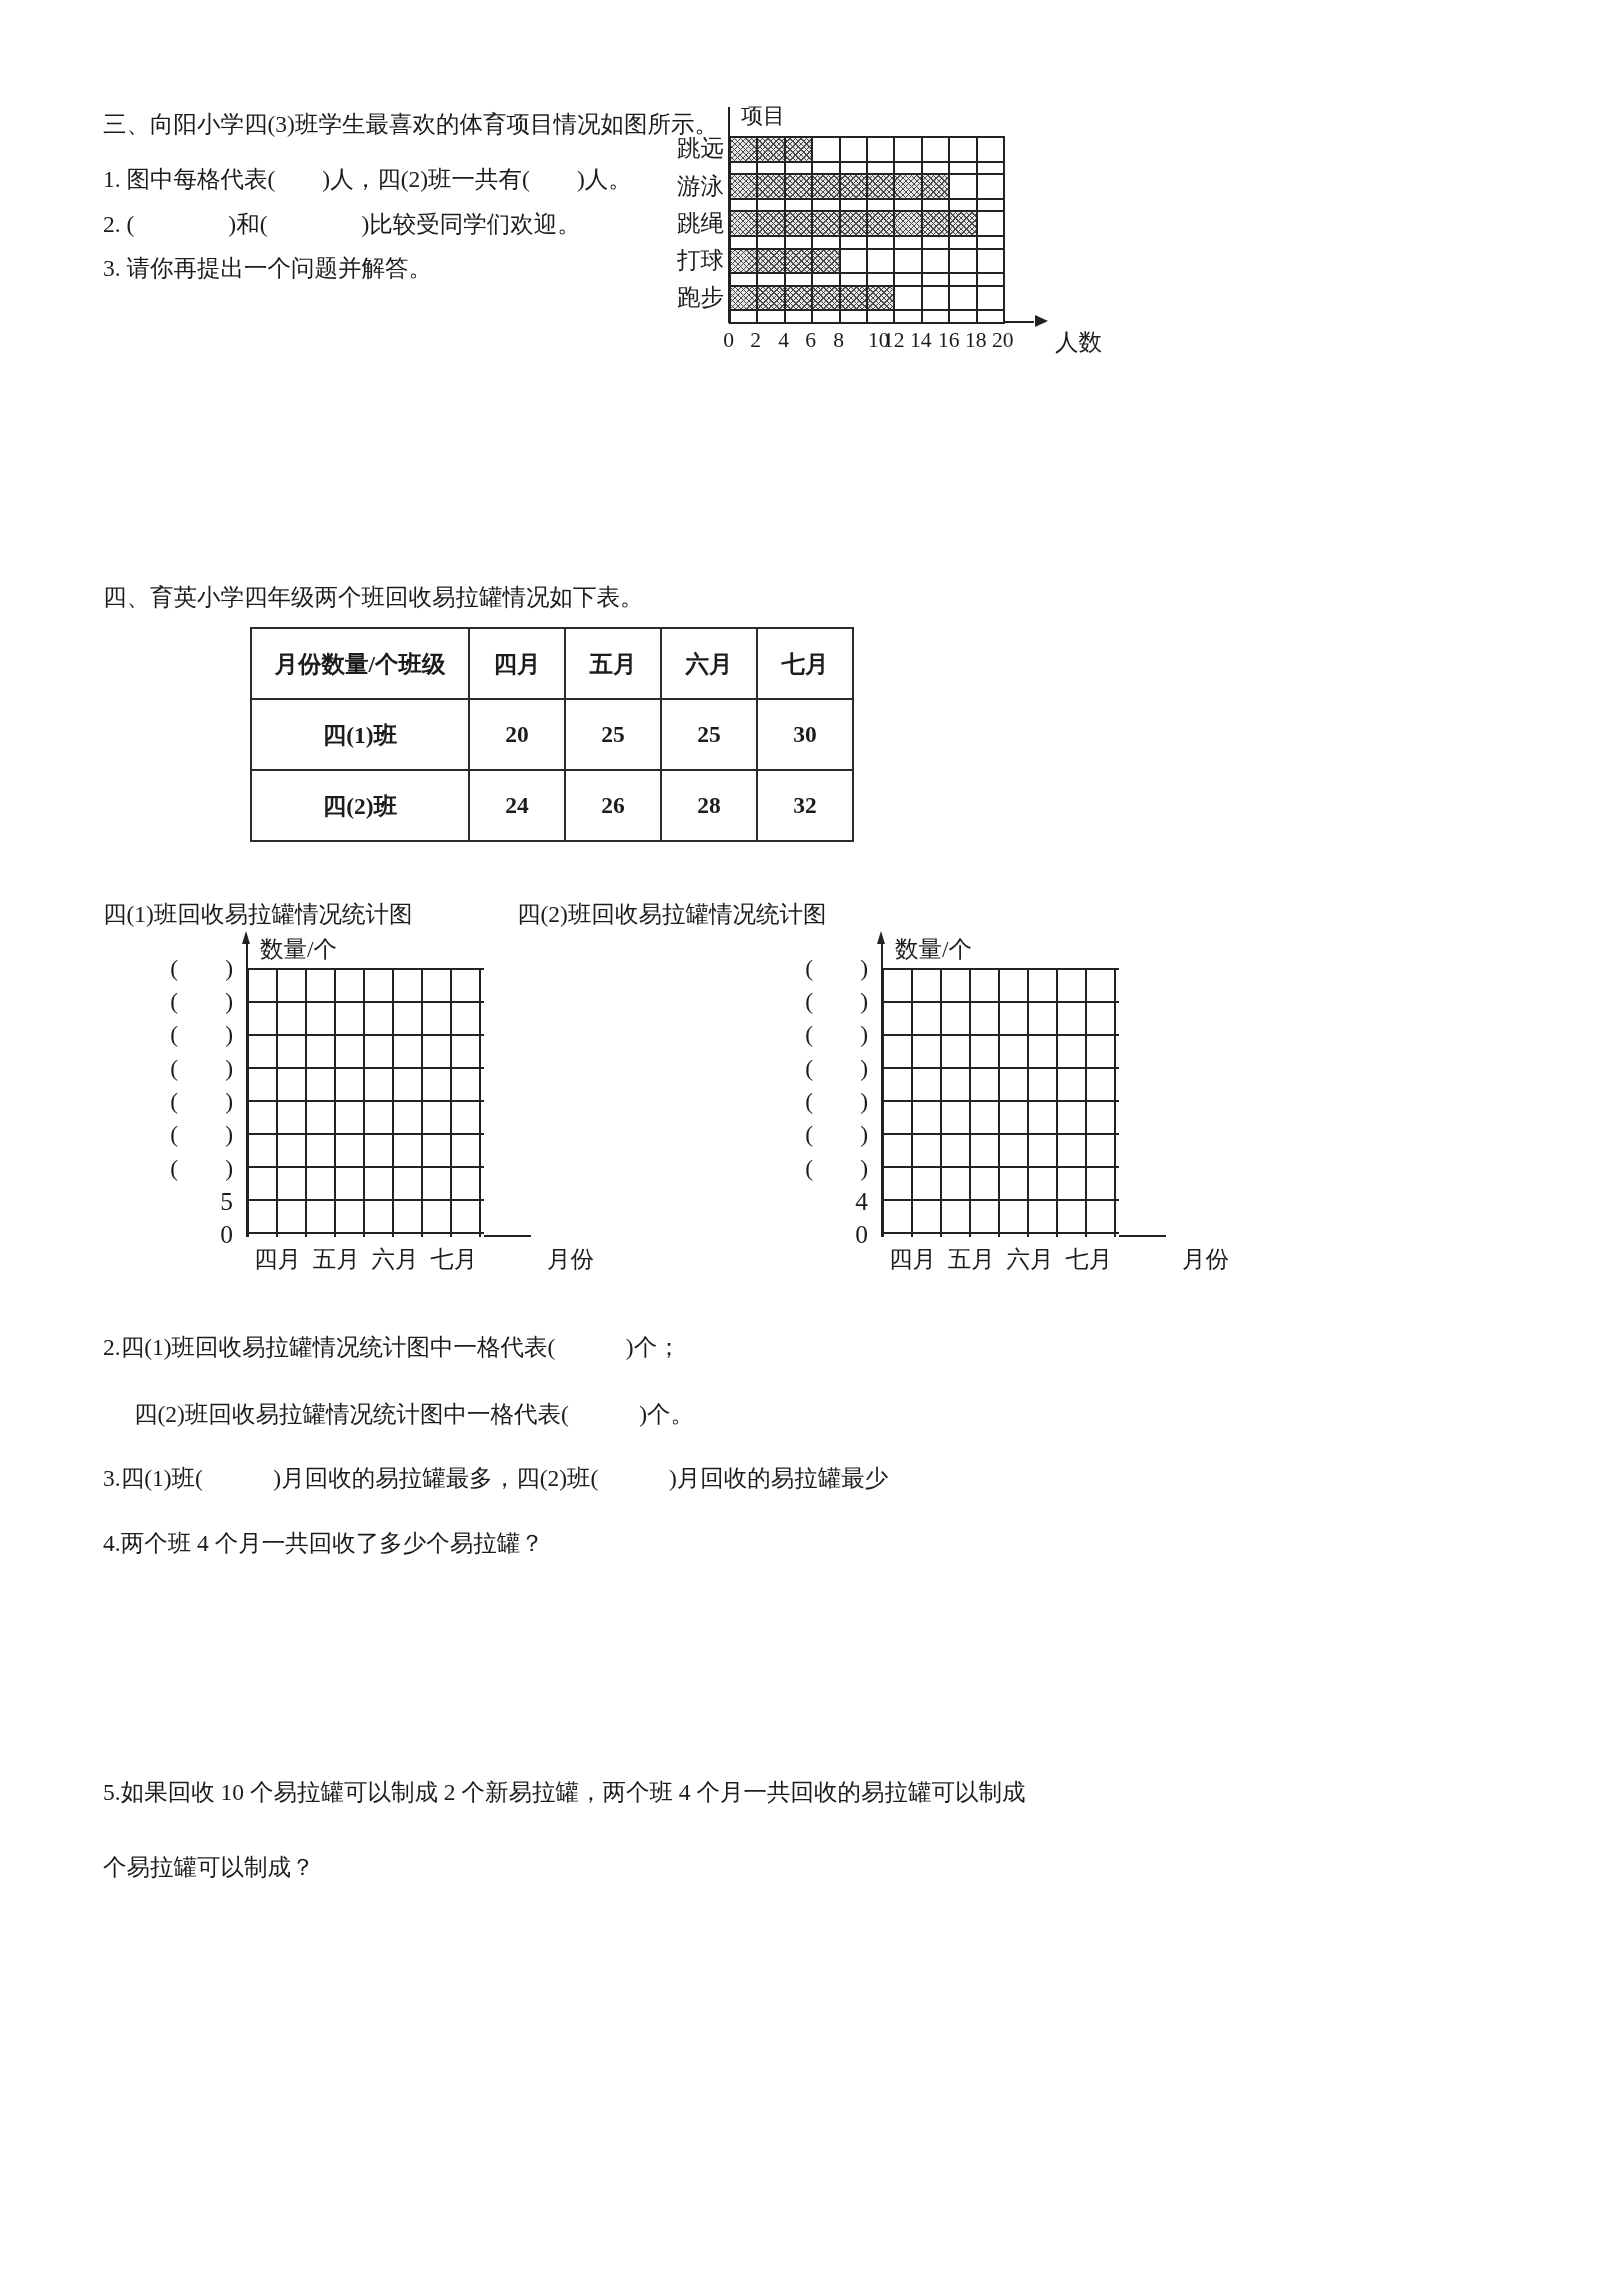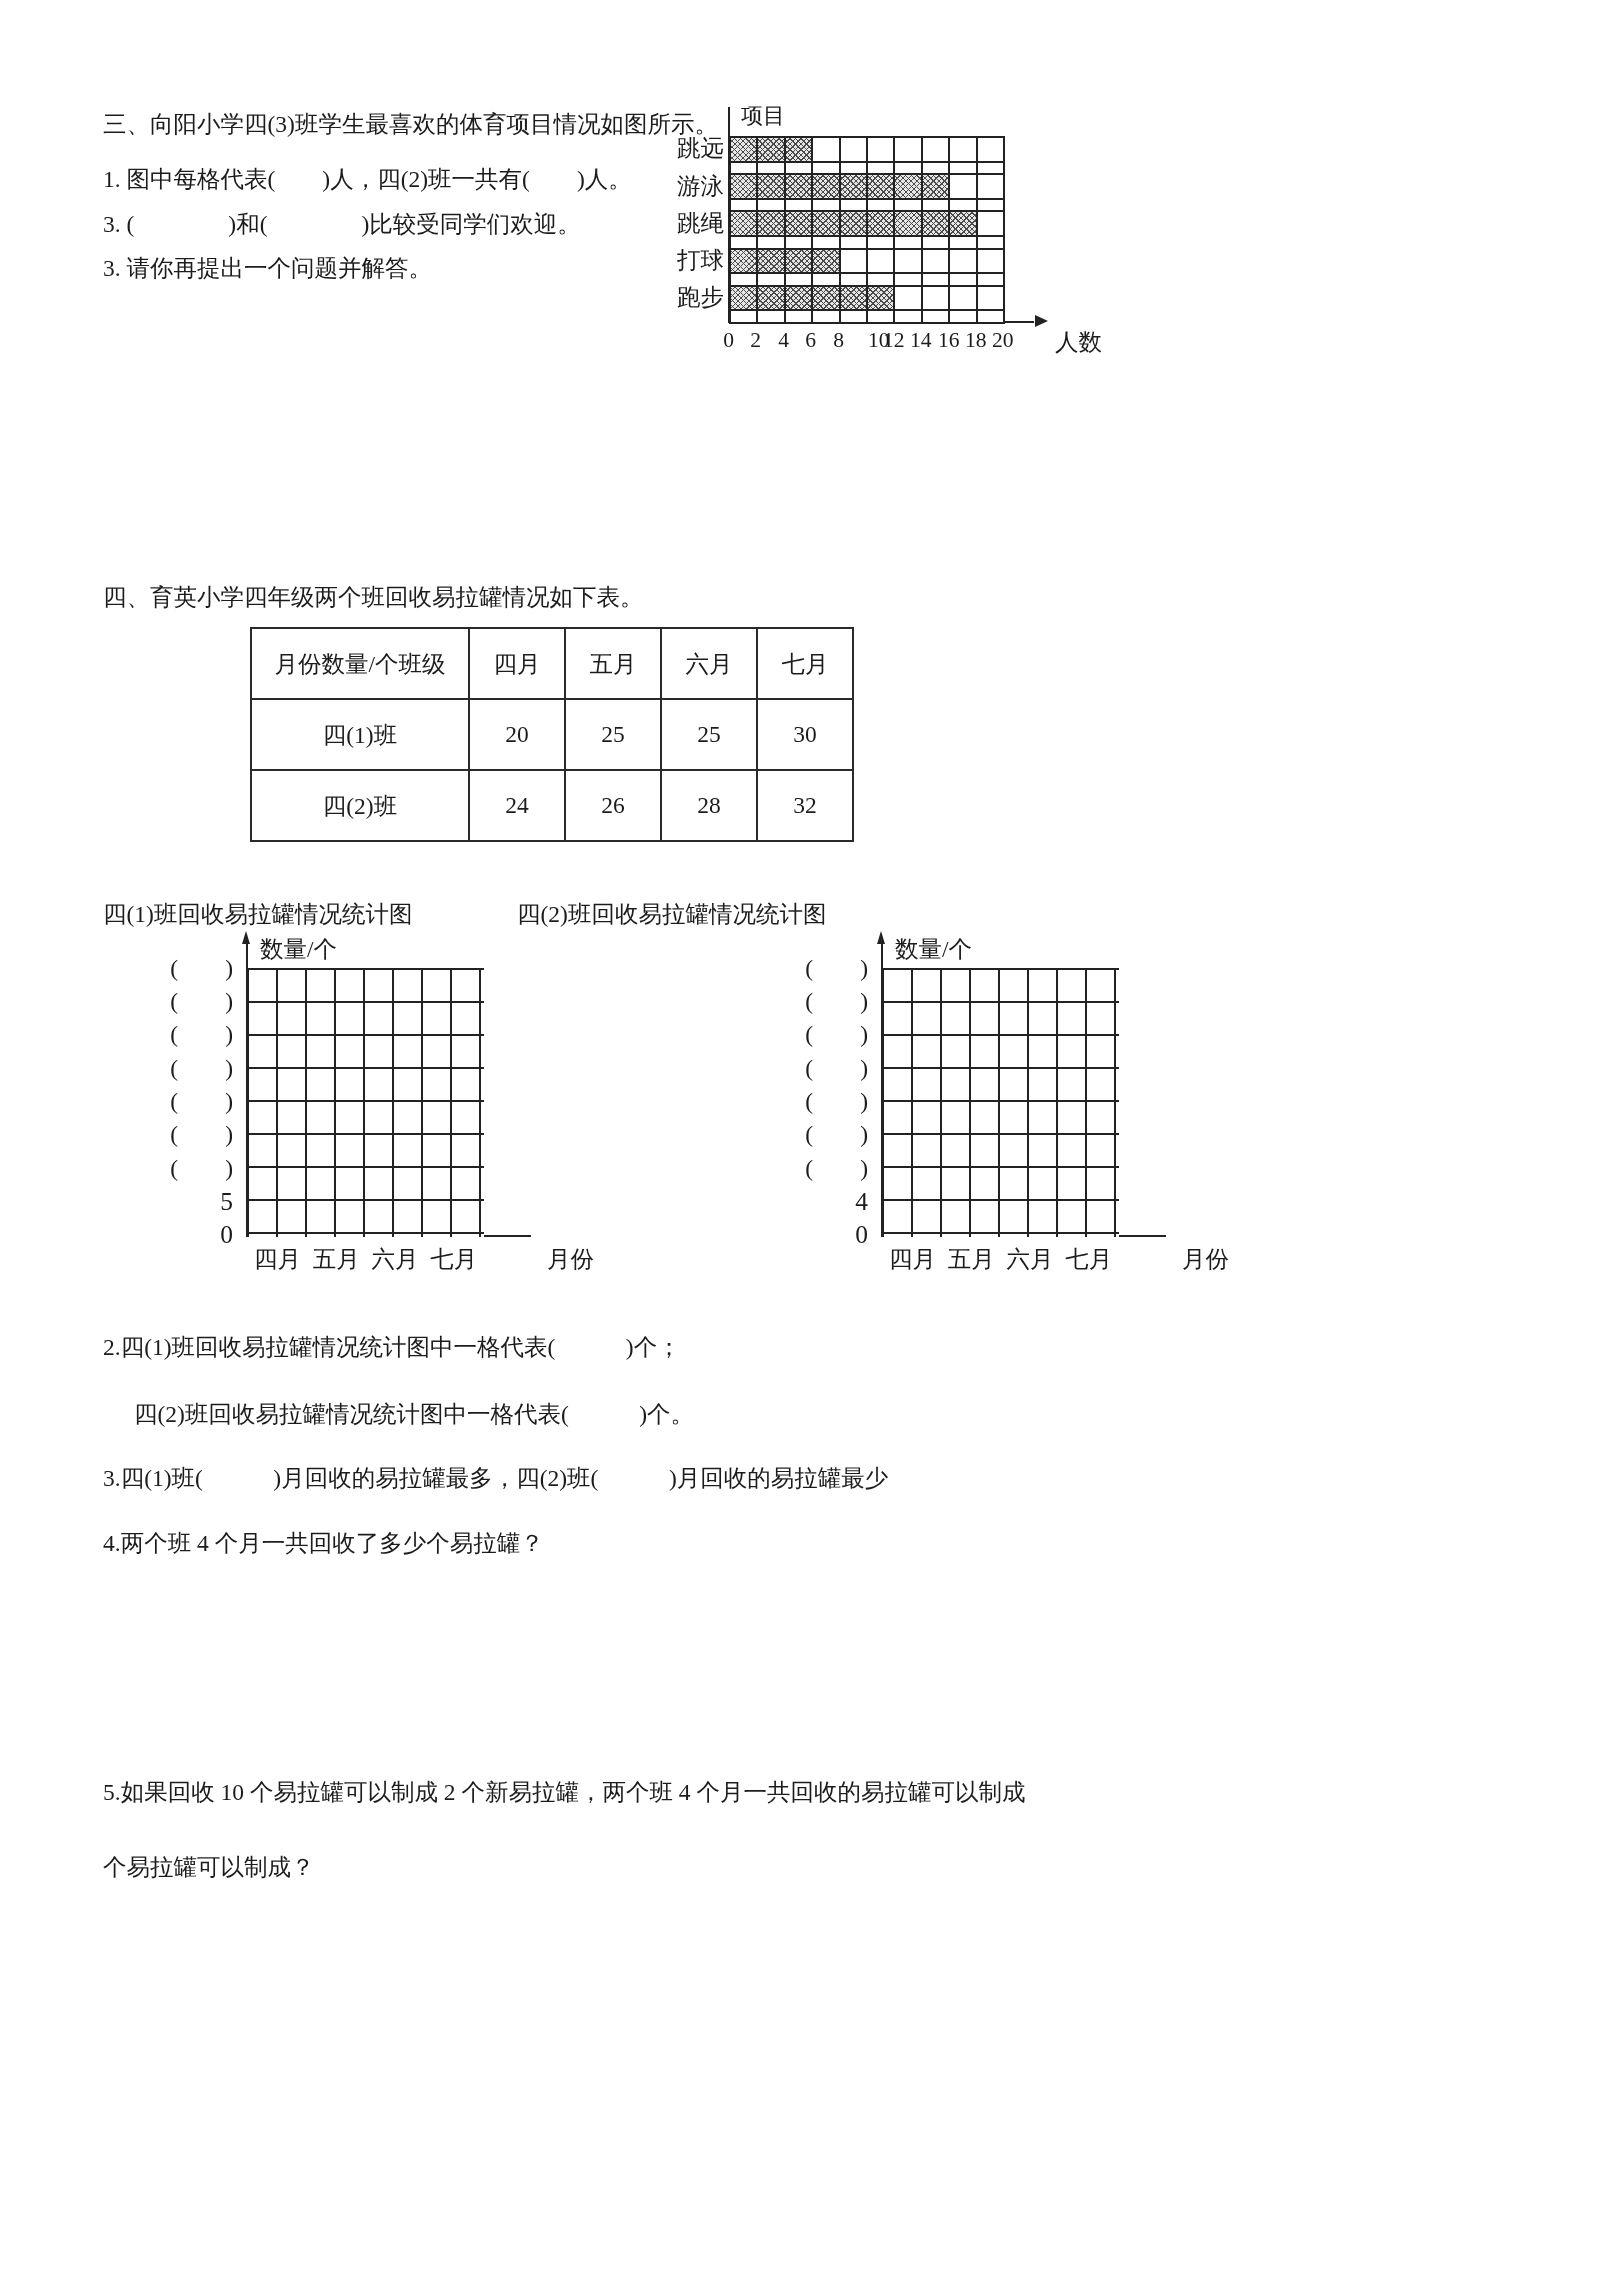--- a/index.html
+++ b/index.html
@@ -22,21 +22,21 @@
                          repeating-linear-gradient(135deg,#4a4a4a 0px,#4a4a4a 1px,transparent 1px,transparent 3.9px);}
   .sc-xext{position:absolute;left:340px;top:220px;width:29px;height:2px;background:#222;}
   .sc-xarrow{position:absolute;left:370px;top:214px;width:0;height:0;
              border-top:6.9px solid transparent;border-bottom:6.9px solid transparent;border-left:13.7px solid #222;}
   .sc-ticks{position:absolute;left:0;top:0;}
   .stick{position:absolute;top:227px;width:27.4px;text-align:center;font-size:21.6px;}
   .sc-xlabel{position:absolute;left:390px;top:225px;font-size:23.5px;}
 
   
   .rtable{position:absolute;left:250px;top:627px;border-collapse:collapse;font-size:23.5px;}
-  .rtable th,.rtable td{border:2px solid #2a2a2a;text-align:center;font-weight:normal;height:69px;padding:0;margin-left:32px;}
+  .rtable th,.rtable td{border:2px solid #2a2a2a;text-align:center;font-weight:bold;height:69px;padding:0;margin-left:32px;}
   .rtable th:first-child,.rtable td:first-child{width:216px;}
   .rtable th,.rtable td{width:94px;}
 
   
   .fillchart{position:absolute;width:461px;height:353px;}
   .fc-arrow{position:absolute;left:105px;top:0;width:0;height:0;
             border-left:4.9px solid transparent;border-right:4.9px solid transparent;border-bottom:13.7px solid #222;}
   .fc-yaxis{position:absolute;left:109px;top:9.8px;width:2px;height:296px;background:#222;}
   .fc-ylabel{position:absolute;left:123px;top:2px;font-size:23.5px;}
   .fc-grid{position:absolute;left:110px;top:37px;width:237px;height:269px;
@@ -50,21 +50,21 @@
   .fc-months span{flex:1;text-align:center;font-size:23.5px;}
   .fc-xlabel{position:absolute;left:410px;top:312px;font-size:23.5px;}
 </style>
 </head>
 <body>
 
 <div class="page">
 
   <div class="line" style="left:103px;top:108px">三、向阳小学四(3)班学生最喜欢的体育项目情况如图所示。</div>
   <div class="line" style="left:103px;top:163px">1. 图中每格代表(　　)人，四(2)班一共有(　　)人。</div>
-  <div class="line" style="left:103px;top:208px">3. (　　　　)和(　　　　)比较受同学们欢迎。</div>
+  <div class="line" style="left:103px;top:208px">2. (　　　　)和(　　　　)比较受同学们欢迎。</div>
   <div class="line" style="left:103px;top:252px">3. 请你再提出一个问题并解答。</div>
 
   <div class="schart">
     <div class="sc-cats">
         <div class="scat" style="top: 34px;">跳远</div>
         <div class="scat" style="top: 72px;">游泳</div>
         <div class="scat" style="top: 109px;">跳绳</div>
         <div class="scat" style="top: 146px;">打球</div>
         <div class="scat" style="top: 183px;">跑步</div>
       </div>

